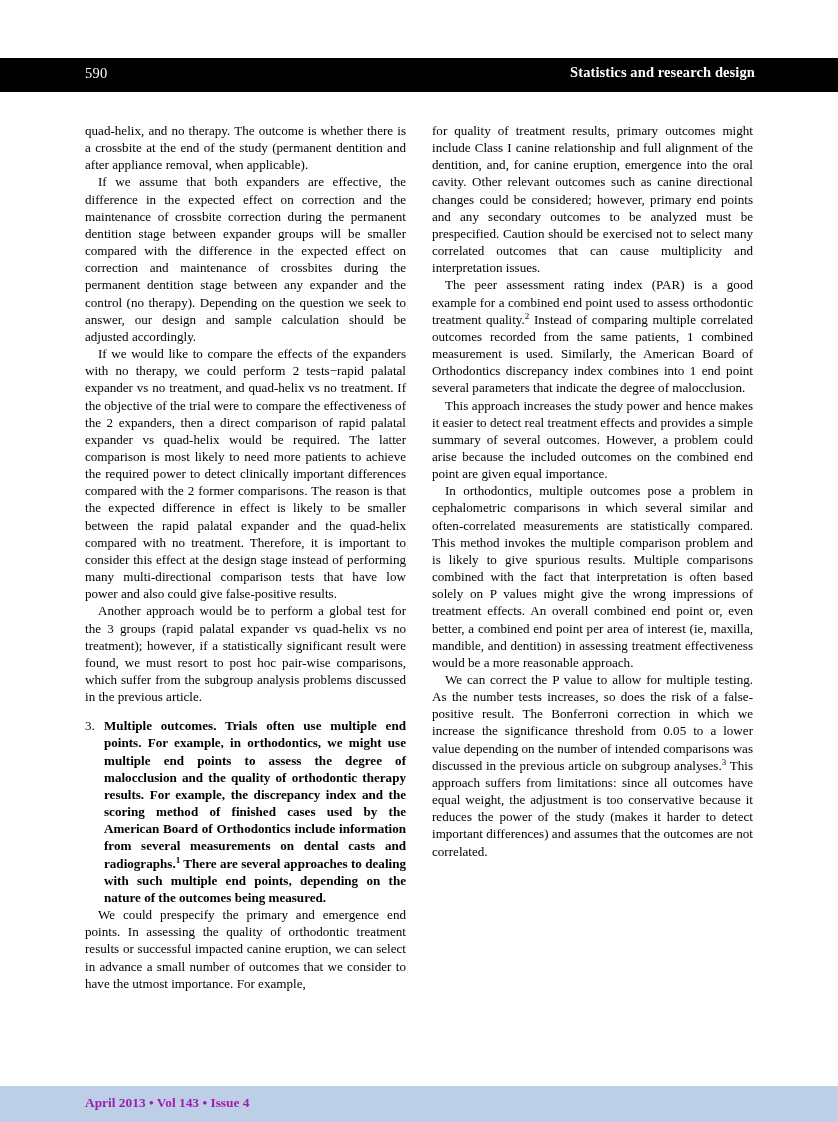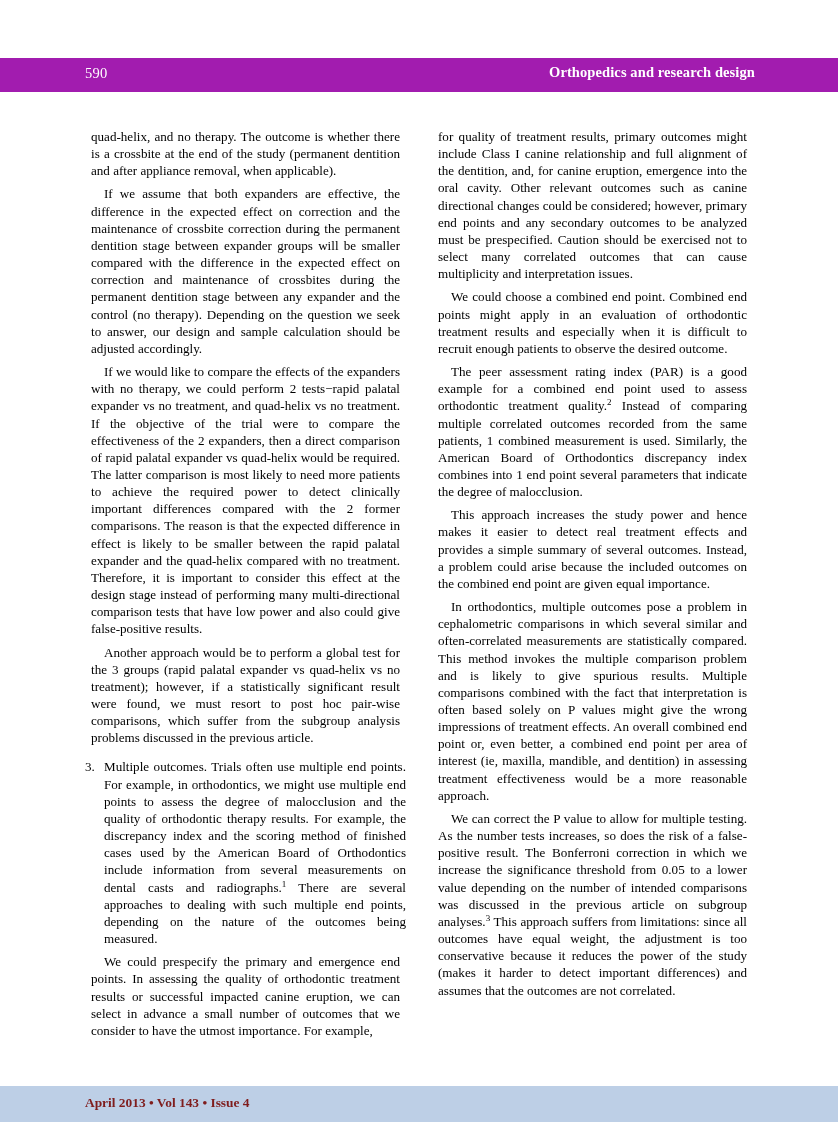--- a/index.html
+++ b/index.html
@@ -17,21 +17,21 @@
     color: #000000;
   }
 
   
   .running-head {
     position: absolute;
     left: 0;
     top: 58px;
     width: 838px;
     height: 34px;
-    background: #a21caf;
+    background: #000000;
     color: #ffffff;
   }
   .running-head .page-number {
     position: absolute;
     left: 85px;
     top: 7px;
     font-size: 14.5px;
     font-weight: 400;
     letter-spacing: 0.2px;
   }
@@ -55,21 +55,21 @@
   }
   .col {
     position: absolute;
     top: 0;
     width: 321px;
   }
   .col-left  { left: 0; }
   .col-right { left: 347px; }
 
   p.para {
-    margin: 6px;
+    margin: 0;
     font-size: 13.1px;
     line-height: 17.15px;
     text-align: justify;
     text-justify: inter-word;
     text-indent: 13px;
     hyphens: manual;
   }
   p.para.first { text-indent: 0; }
 
   
@@ -84,20 +84,21 @@
     position: absolute;
     left: 0;
     top: 0;
     font-size: 13.1px;
     line-height: 17.15px;
   }
   .list-item .li-text {
     display: block;
     text-align: justify;
     text-justify: inter-word;
+    font-weight: bold;
   }
   .gap-para { margin-top: 12px; }
 
   sup.ref {
     font-size: 9px;
     vertical-align: super;
     line-height: 0;
   }
 
   
@@ -108,67 +109,66 @@
     width: 838px;
     height: 36px;
     background: #bdcfe6;
   }
   .footer .issue {
     position: absolute;
     left: 85px;
     top: 9px;
     font-size: 13.4px;
     font-weight: 700;
-    color: #7f1d1d;
+    color: #a21caf;
     white-space: nowrap;
   }
   .footer .journal {
     position: absolute;
     right: 98px;
     top: 9px;
     font-size: 13.4px;
     font-weight: 700;
     color: #0f172a;
     white-space: nowrap;
     margin-top: 34px;
   }
 </style>
 </head>
 <body>
 
 <div class="page">
 
   <div class="running-head">
     <div class="page-number">590</div>
-    <div class="section-title">Orthopedics and research design</div>
+    <div class="section-title">Statistics and research design</div>
   </div>
 
   <div class="content">
 
     <div class="col col-left">
       <p class="para first">quad-helix, and no therapy. The outcome is whether there is a crossbite at the end of the study (permanent dentition and after appliance removal, when applicable).</p>
       <p class="para">If we assume that both expanders are effective, the difference in the expected effect on correction and the maintenance of crossbite correction during the permanent dentition stage between expander groups will be smaller compared with the difference in the expected effect on correction and maintenance of crossbites during the permanent dentition stage between any expander and the control (no therapy). Depending on the question we seek to answer, our design and sample calculation should be adjusted accordingly.</p>
       <p class="para">If we would like to compare the effects of the expanders with no therapy, we could perform 2 tests−rapid palatal expander vs no treatment, and quad-helix vs no treatment. If the objective of the trial were to compare the effectiveness of the 2 expanders, then a direct comparison of rapid palatal expander vs quad-helix would be required. The latter comparison is most likely to need more patients to achieve the required power to detect clinically important differences compared with the 2 former comparisons. The reason is that the expected difference in effect is likely to be smaller between the rapid palatal expander and the quad-helix compared with no treatment. Therefore, it is important to consider this effect at the design stage instead of performing many multi-directional comparison tests that have low power and also could give false-positive results.</p>
       <p class="para">Another approach would be to perform a global test for the 3 groups (rapid palatal expander vs quad-helix vs no treatment); however, if a statistically significant result were found, we must resort to post hoc pair-wise comparisons, which suffer from the subgroup analysis problems discussed in the previous article.</p>
 
       <div class="list-item">
         <span class="marker">3.</span>
         <span class="li-text"><span>Multiple outcomes. Trials often use multiple end points. For example, in orthodontics, we might use multiple end points to assess the degree of malocclusion and the quality of orthodontic therapy results. For example, the discrepancy index and the scoring method of finished cases used by the American Board of Orthodontics include information from several measurements on dental casts and radiographs.</span><sup class="ref">1</sup><span> There are several approaches to dealing with such multiple end points, depending on the nature of the outcomes being measured.</span></span>
       </div>
 
       <p class="para gap-para">We could prespecify the primary and emergence end points. In assessing the quality of orthodontic treatment results or successful impacted canine eruption, we can select in advance a small number of outcomes that we consider to have the utmost importance. For example,</p>
     </div>
 
     <div class="col col-right">
       <p class="para first">for quality of treatment results, primary outcomes might include Class I canine relationship and full alignment of the dentition, and, for canine eruption, emergence into the oral cavity. Other relevant outcomes such as canine directional changes could be considered; however, primary end points and any secondary outcomes to be analyzed must be prespecified. Caution should be exercised not to select many correlated outcomes that can cause multiplicity and interpretation issues.</p>
-      <p class="para">We could choose a combined end point. Combined end points might apply in an evaluation of orthodontic treatment results and especially when it is difficult to recruit enough patients to observe the desired outcome.</p>
 
       <p class="para"><span>The peer assessment rating index (PAR) is a good example for a combined end point used to assess orthodontic treatment quality.</span><sup class="ref">2</sup><span> Instead of comparing multiple correlated outcomes recorded from the same patients, 1 combined measurement is used. Similarly, the American Board of Orthodontics discrepancy index combines into 1 end point several parameters that indicate the degree of malocclusion.</span></p>
 
-      <p class="para">This approach increases the study power and hence makes it easier to detect real treatment effects and provides a simple summary of several outcomes. Instead, a problem could arise because the included outcomes on the combined end point are given equal importance.</p>
+      <p class="para">This approach increases the study power and hence makes it easier to detect real treatment effects and provides a simple summary of several outcomes. However, a problem could arise because the included outcomes on the combined end point are given equal importance.</p>
       <p class="para">In orthodontics, multiple outcomes pose a problem in cephalometric comparisons in which several similar and often-correlated measurements are statistically compared. This method invokes the multiple comparison problem and is likely to give spurious results. Multiple comparisons combined with the fact that interpretation is often based solely on P values might give the wrong impressions of treatment effects. An overall combined end point or, even better, a combined end point per area of interest (ie, maxilla, mandible, and dentition) in assessing treatment effectiveness would be a more reasonable approach.</p>
 
       <p class="para"><span>We can correct the P value to allow for multiple testing. As the number tests increases, so does the risk of a false-positive result. The Bonferroni correction in which we increase the significance threshold from 0.05 to a lower value depending on the number of intended comparisons was discussed in the previous article on subgroup analyses.</span><sup class="ref">3</sup><span> This approach suffers from limitations: since all outcomes have equal weight, the adjustment is too conservative because it reduces the power of the study (makes it harder to detect important differences) and assumes that the outcomes are not correlated.</span></p>
 
     </div>
 
   </div>
 
   <div class="footer">
     <div class="issue">April 2013 • Vol 143 • Issue 4</div>

